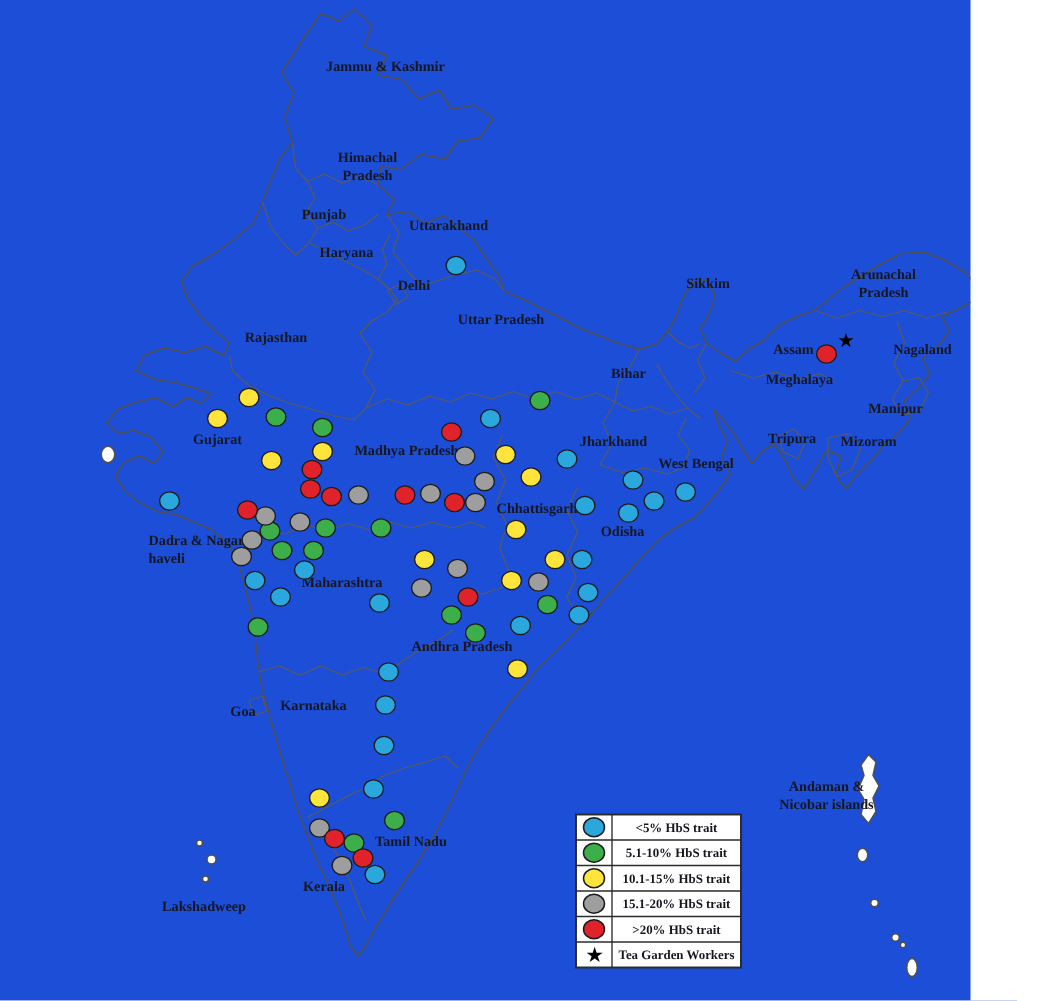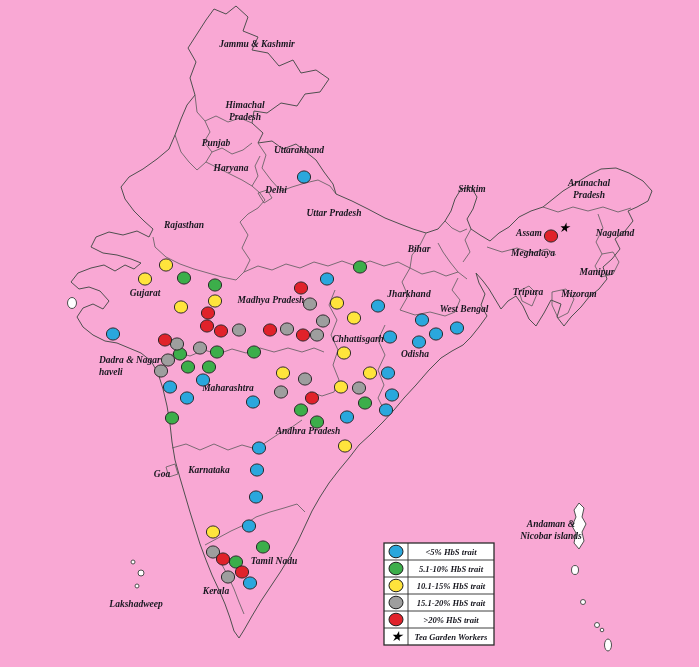--- a/index.html
+++ b/index.html
@@ -1,22 +1,21 @@
 <!DOCTYPE html>
 <html><head>
 <meta charset="utf-8">
 <style>
   html,body{margin:0;padding:0;background:#ffffff;}
   .stage{
     position:relative;
-    width:699px;height:667px;
-    background:#f9a8d4;
+    width:647px;height:667px;
+    background:#1d4ed8;
     font-family:"Liberation Serif", serif;
     overflow:hidden;
-    font-style:italic;
   }
   svg{display:block;}
   .state-label{
     font-family:"Liberation Serif", serif;
     font-weight:bold;
     fill:#17171f;
   }
   .legend-label{
     font-family:"Liberation Serif", serif;
     font-weight:bold;

